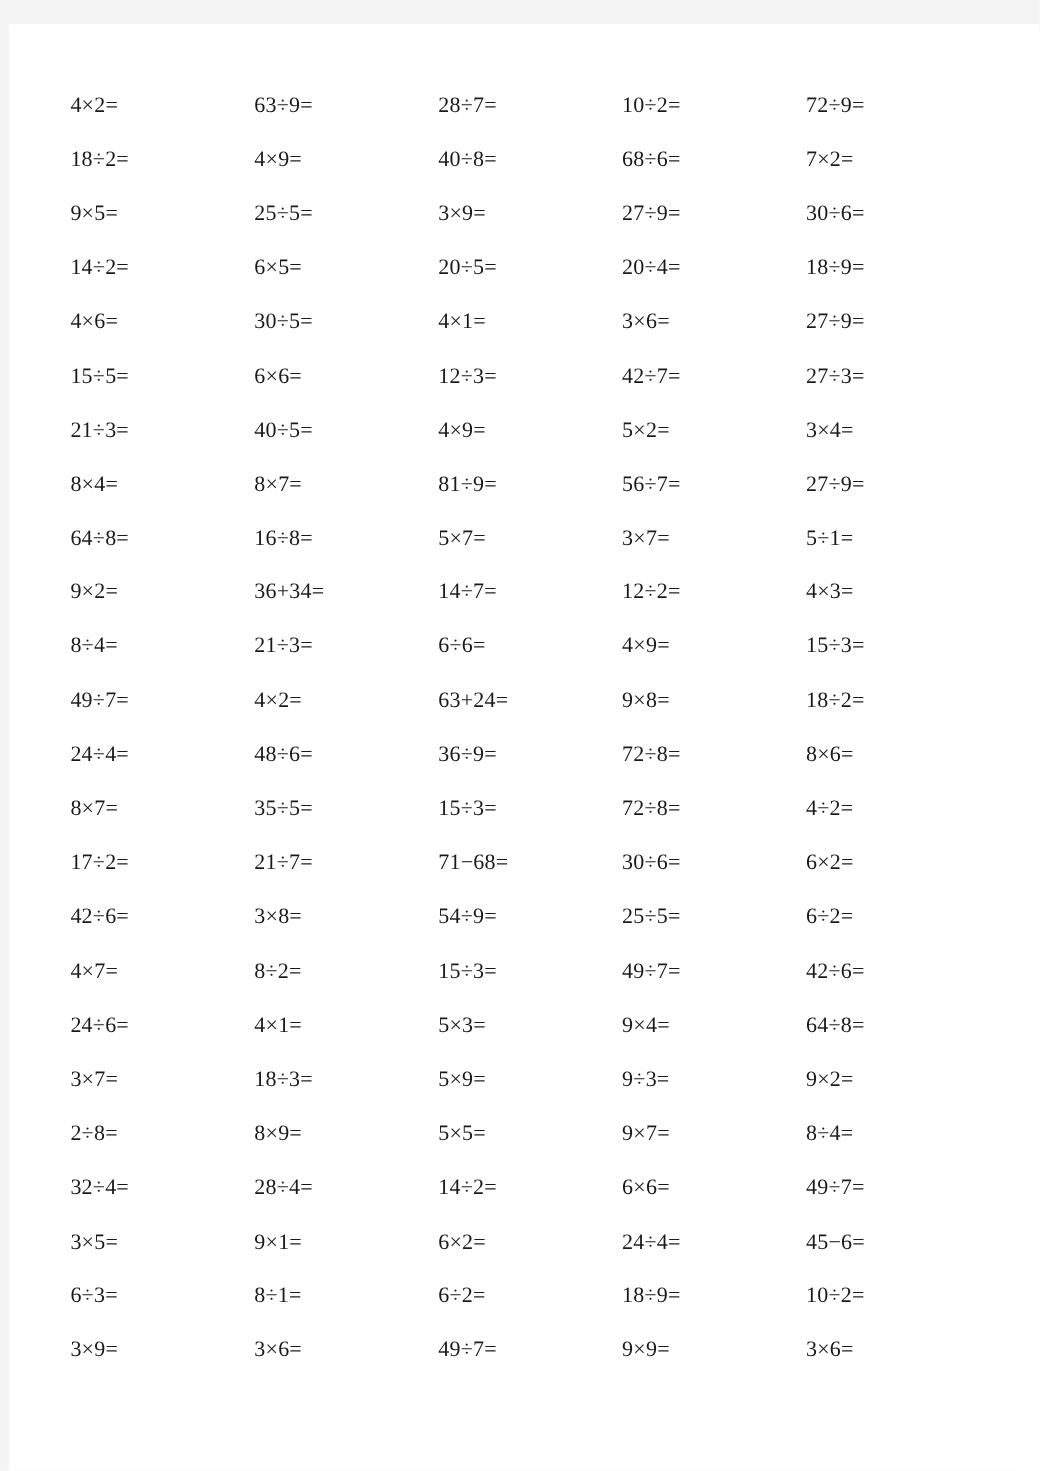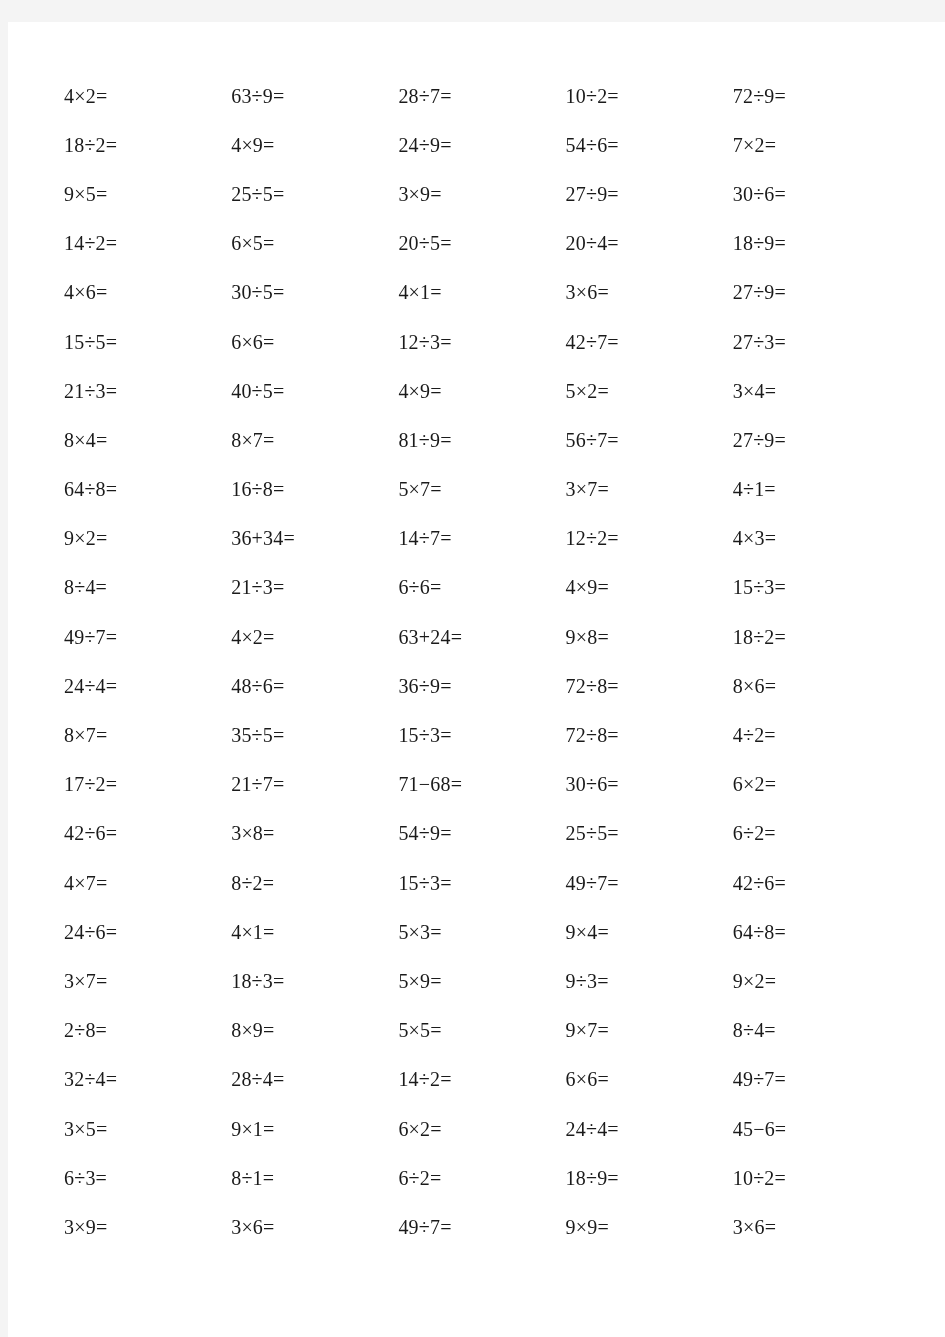--- a/index.html
+++ b/index.html
@@ -55,22 +55,22 @@
       <div class="problem-row">
         <div class="problem-cell"><span class="expr">4×2=</span></div>
         <div class="problem-cell"><span class="expr">63÷9=</span></div>
         <div class="problem-cell"><span class="expr">28÷7=</span></div>
         <div class="problem-cell"><span class="expr">10÷2=</span></div>
         <div class="problem-cell"><span class="expr">72÷9=</span></div>
       </div>
       <div class="problem-row">
         <div class="problem-cell"><span class="expr">18÷2=</span></div>
         <div class="problem-cell"><span class="expr">4×9=</span></div>
-        <div class="problem-cell"><span class="expr">24÷9=</span></div>
-        <div class="problem-cell"><span class="expr">54÷6=</span></div>
+        <div class="problem-cell"><span class="expr">40÷8=</span></div>
+        <div class="problem-cell"><span class="expr">68÷6=</span></div>
         <div class="problem-cell"><span class="expr">7×2=</span></div>
       </div>
       <div class="problem-row">
         <div class="problem-cell"><span class="expr">9×5=</span></div>
         <div class="problem-cell"><span class="expr">25÷5=</span></div>
         <div class="problem-cell"><span class="expr">3×9=</span></div>
         <div class="problem-cell"><span class="expr">27÷9=</span></div>
         <div class="problem-cell"><span class="expr">30÷6=</span></div>
       </div>
       <div class="problem-row">
@@ -106,21 +106,21 @@
         <div class="problem-cell"><span class="expr">8×7=</span></div>
         <div class="problem-cell"><span class="expr">81÷9=</span></div>
         <div class="problem-cell"><span class="expr">56÷7=</span></div>
         <div class="problem-cell"><span class="expr">27÷9=</span></div>
       </div>
       <div class="problem-row">
         <div class="problem-cell"><span class="expr">64÷8=</span></div>
         <div class="problem-cell"><span class="expr">16÷8=</span></div>
         <div class="problem-cell"><span class="expr">5×7=</span></div>
         <div class="problem-cell"><span class="expr">3×7=</span></div>
-        <div class="problem-cell"><span class="expr">4÷1=</span></div>
+        <div class="problem-cell"><span class="expr">5÷1=</span></div>
       </div>
       <div class="problem-row">
         <div class="problem-cell"><span class="expr">9×2=</span></div>
         <div class="problem-cell"><span class="expr">36+34=</span></div>
         <div class="problem-cell"><span class="expr">14÷7=</span></div>
         <div class="problem-cell"><span class="expr">12÷2=</span></div>
         <div class="problem-cell"><span class="expr">4×3=</span></div>
       </div>
       <div class="problem-row">
         <div class="problem-cell"><span class="expr">8÷4=</span></div>

